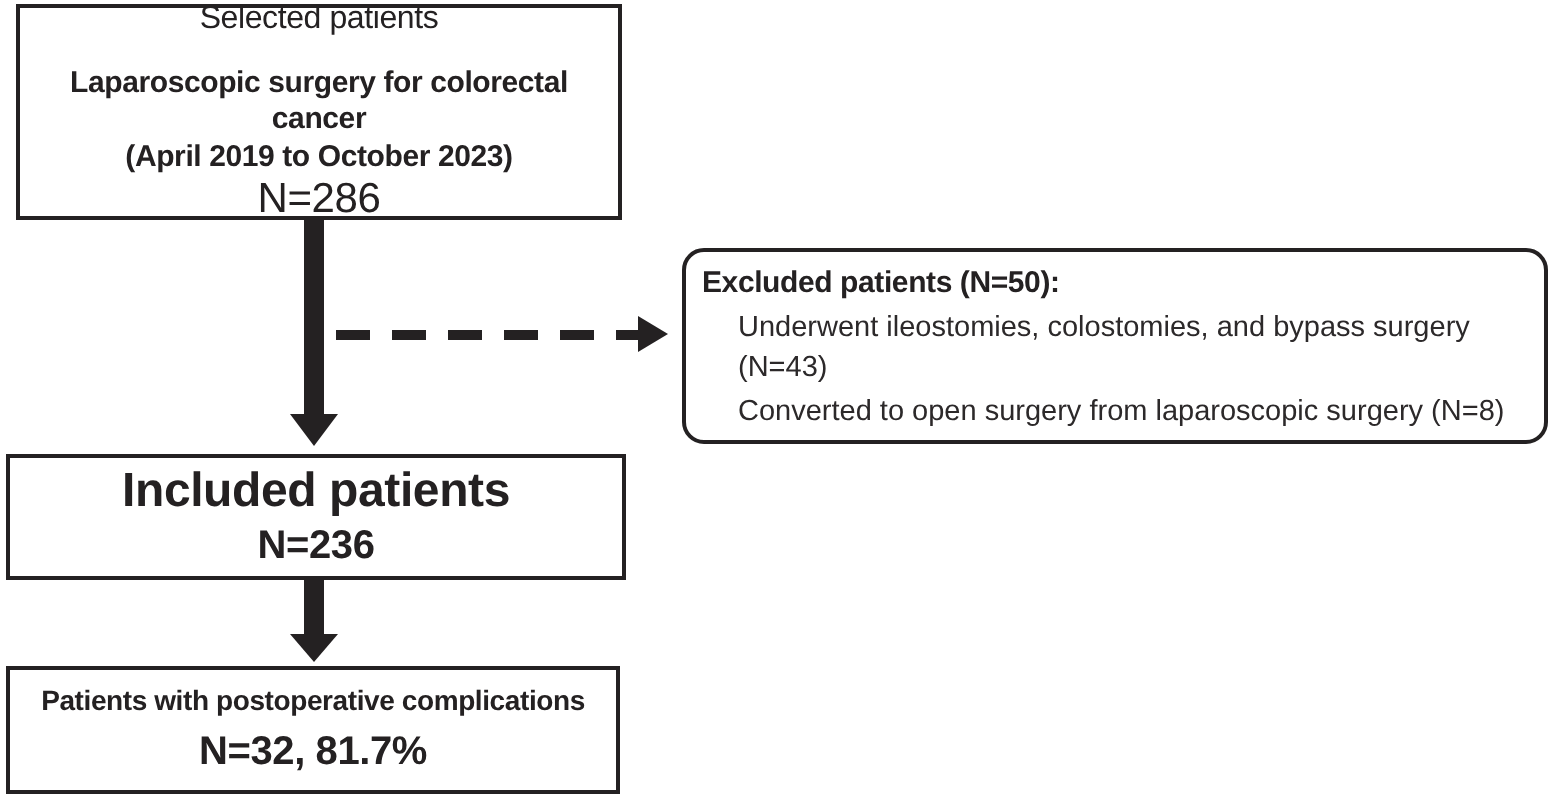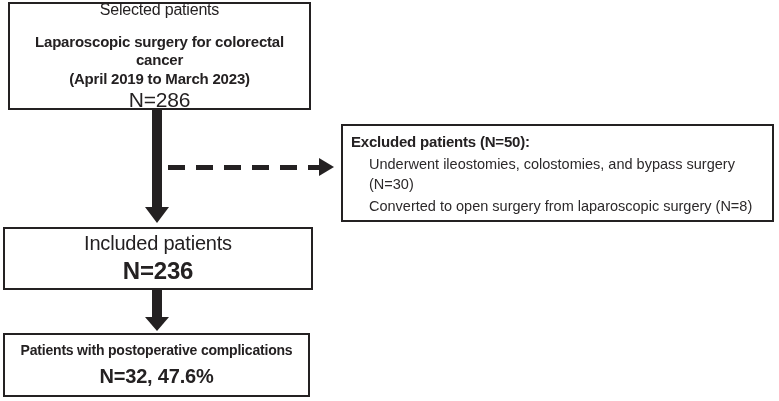--- a/index.html
+++ b/index.html
@@ -45,36 +45,37 @@
   .box-selected .dates{
     font-size:15px; font-weight:bold; line-height:1.22; letter-spacing:-0.2px;
   }
   .box-selected .nvalue{
     font-size:21px; font-weight:normal; line-height:1.15; letter-spacing:-0.2px;
   }
   
   .box-excluded{
     left:341px; top:124px; width:433px; height:98px;
     padding:6px 6px 4px 8px;
+    border-radius:11px;
   }
   .box-excluded .ex-title{
     font-size:15px; font-weight:bold; line-height:1.35; letter-spacing:-0.2px;
   }
   .box-excluded .ex-item{
     font-size:14.5px; font-weight:normal; line-height:1.38;
     padding-left:18px; margin-top:2px; color:#2c292a;
   }
   .box-excluded .ex-item:first-of-type{ margin-top:5px; }
   
   .box-included{ left:3px; top:227px; width:310px; height:63px; }
   .box-included .title{
-    font-size:20px; font-weight:normal; line-height:1.25; letter-spacing:-0.2px;text-align:center;
+    font-size:24px; font-weight:bold; line-height:1.25; letter-spacing:-0.2px;text-align:center;
   }
   .box-included .nvalue{
-    font-size:24px; font-weight:bold; line-height:1.25; letter-spacing:-0.2px;
+    font-size:20px; font-weight:bold; line-height:1.25; letter-spacing:-0.2px;
   }
   
   .box-complications{ left:3px; top:333px; width:307px; height:64px; }
   .box-complications .title{
     font-size:14px; font-weight:bold; line-height:1.3; letter-spacing:-0.2px;
     white-space:nowrap;
   }
   .box-complications .nvalue{
     font-size:20px; font-weight:bold; line-height:1.3; letter-spacing:-0.2px;
     margin-top:3px;
@@ -104,42 +105,42 @@
   }
 </style>
 </head>
 <body>
 
 <div class="canvas">
 
   <div class="box box-selected center-stack">
     <div class="title">Selected patients</div>
     <div class="subtitle">Laparoscopic surgery for colorectal cancer</div>
-    <div class="dates">(April 2019 to March 2023)</div>
+    <div class="dates">(April 2019 to October 2023)</div>
     <div class="nvalue">N=286</div>
   </div>
 
   <div class="v-shaft shaft-1"></div>
   <div class="v-head head-1"></div>
 
   <div class="dash-shaft"></div>
   <div class="dash-head"></div>
 
   <div class="box box-excluded">
     <div class="ex-title">Excluded patients (N=50):</div>
-    <div class="ex-item">Underwent ileostomies, colostomies, and bypass surgery (N=30)</div>
+    <div class="ex-item">Underwent ileostomies, colostomies, and bypass surgery (N=43)</div>
     <div class="ex-item">Converted to open surgery from laparoscopic surgery (N=8)</div>
   </div>
 
   <div class="box box-included center-stack">
     <div class="title">Included patients</div>
     <div class="nvalue">N=236</div>
   </div>
 
   <div class="v-shaft shaft-2"></div>
   <div class="v-head head-2"></div>
 
   <div class="box box-complications center-stack">
     <div class="title">Patients with postoperative complications</div>
-    <div class="nvalue">N=32, 47.6%</div>
+    <div class="nvalue">N=32, 81.7%</div>
   </div>
 
 </div>
 
 </body></html>

